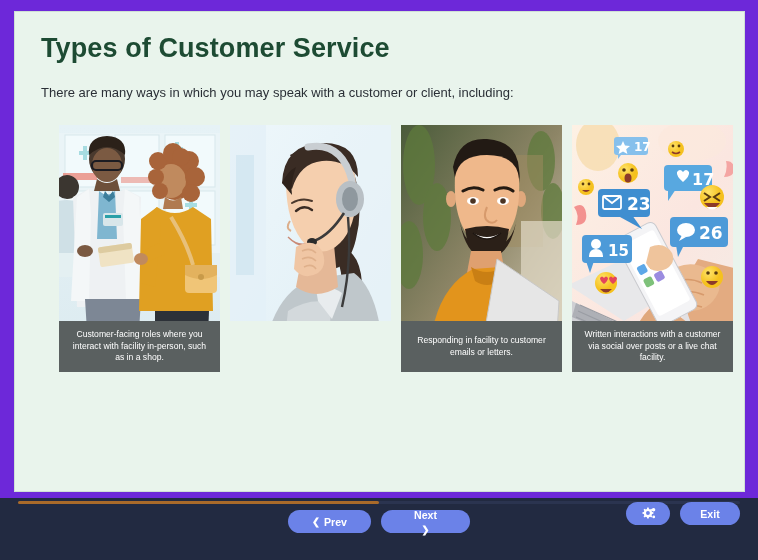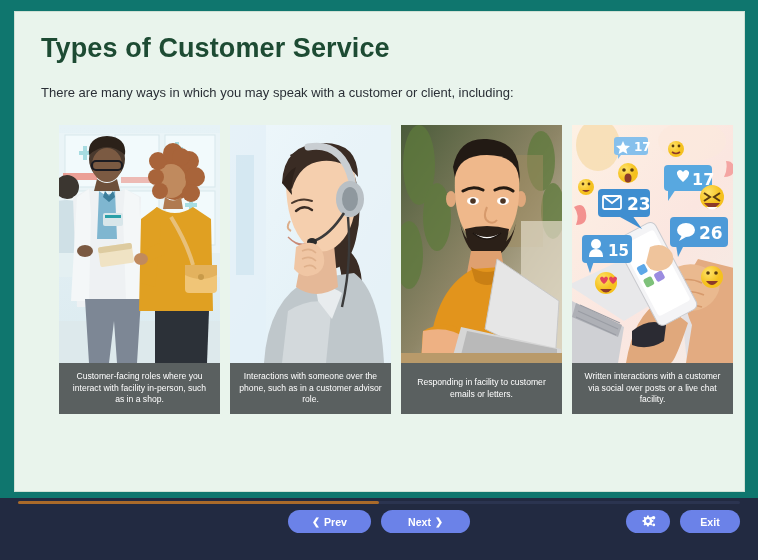--- a/index.html
+++ b/index.html
@@ -9,21 +9,21 @@
     height: 560px;
     overflow: hidden;
     background: #222a41;
     font-family: "Liberation Sans", sans-serif;
   }
 
   #app {
     position: relative;
     width: 758px;
     height: 560px;
-    background: #0f766e;
+    background: #6d28d9;
   }
 
   
   .slide {
     position: absolute;
     left: 14px;
     top: 11px;
     width: 731px;
     height: 481px;
     background: #e9f4ec;
@@ -67,21 +67,21 @@
   .card {
     width: 161px;
     display: flex;
     flex-direction: column;
     background: #e9f4ec;
   }
 
   .card-photo {
     position: relative;
     width: 161px;
-    height: 238px;
+    height: 196px;
     overflow: hidden;
     background: #d6e3e8;
   }
 
   .card-photo svg { display: block; width: 161px; height: 238px; }
 
   .card-caption {
     width: 161px;
     min-height: 51px;
     background: #5a6060;
@@ -138,21 +138,21 @@
     left: 50%;
     transform: translateX(-50%);
     top: 12px;
     display: flex;
     gap: 10px;
   }
 
   .nav-right {
     position: absolute;
     right: 18px;
-    top: 12px;
+    top: 4px;
     display: flex;
     gap: 10px;
   }
 
   .pill {
     height: 23px;
     border-radius: 12px;
     background: #6b82e8;
     color: #ffffff;
     font-size: 10.6px;
@@ -160,21 +160,21 @@
     display: flex;
     align-items: center;
     justify-content: center;
     gap: 4px;
     border: none;
     cursor: pointer;
     padding: 0 14px;
     font-family: "Liberation Sans", sans-serif;
   }
   .pill-prev { width: 83px; }
-  .pill-next { width: 89px; }
+  .pill-next { width: 89px; flex-direction: column; }
   .pill-settings { width: 44px; }
   .pill-exit { width: 60px; }
 
   .chev { font-size: 9.5px; line-height: 1; }
 
   .gear-icon svg { display: block; }
 </style>
 </head>
 <body>
 
@@ -309,21 +309,20 @@
             <ellipse cx="120" cy="74" rx="8" ry="12" fill="#8f989e"></ellipse>
             <path d="M114 88 q-14 22 -30 28" stroke="#3b3b3b" stroke-width="2.6" fill="none"></path>
             <ellipse cx="82" cy="117" rx="5" ry="4" fill="#2b2b2b"></ellipse>
             <path d="M118 92 q4 46 -6 90" stroke="#3b3b3b" stroke-width="2.4" fill="none"></path>
 
             <path d="M66 122 q18 -10 26 4 q6 14 -4 22 q-14 8 -24 -4z" fill="#f0c6a4"></path>
             <path d="M70 124 q10 -6 18 2" stroke="#dca branch" stroke-width="0" fill="none"></path>
             <path d="M72 126 q8 -4 14 2 M72 134 q8 -4 14 2 M74 142 q8 -4 12 2" stroke="#dfb08b" stroke-width="1.6" fill="none"></path>
           </svg>
         </div>
-        <div class="card-caption">Interactions with someone over the phone, such as in a customer advisor role.</div>
       </div>
 
       <div class="card">
         <div class="card-photo">
           <svg viewBox="0 0 161 238" xmlns="http://www.w3.org/2000/svg">
             <defs>
               <linearGradient id="bg3" x1="0" y1="0" x2="1" y2="1">
                 <stop offset="0" stop-color="#4a5b3a"></stop>
                   <stop offset=".5" stop-color="#8d8566"></stop>
                   <stop offset="1" stop-color="#d9d2bd"></stop>

